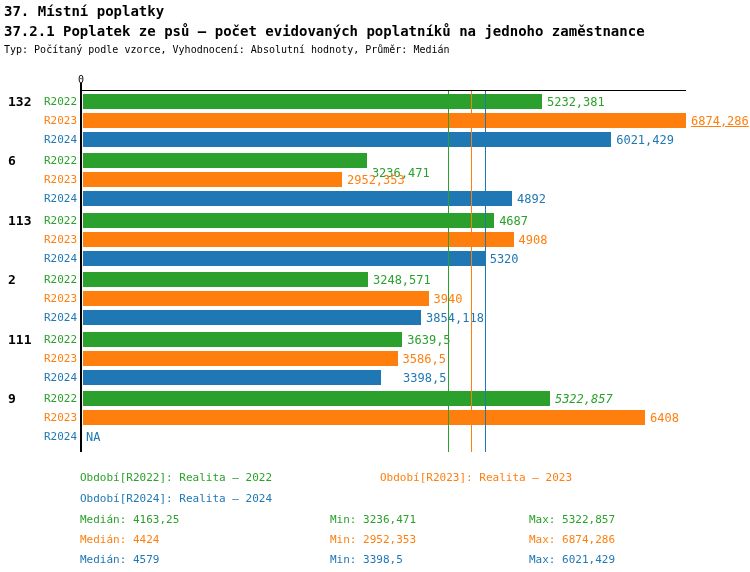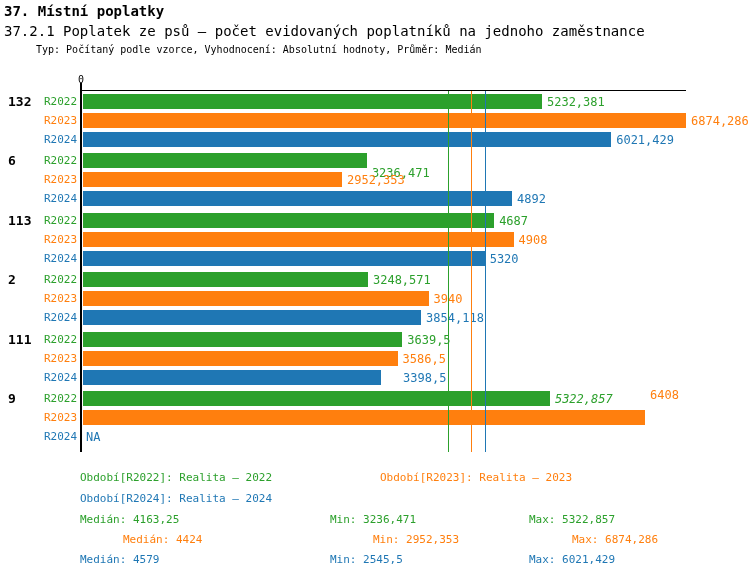--- a/index.html
+++ b/index.html
@@ -3,55 +3,55 @@
 <meta charset="utf-8">
 <style>
   html,body{margin:0;padding:0;}
   body{
     width:750px;height:572px;position:relative;overflow:hidden;
     background:#ffffff;color:#000;
     font-family:"DejaVu Sans Mono",monospace;
   }
   .abs{position:absolute;white-space:pre;}
   .title{left:4px;top:3px;font-size:14px;font-weight:bold;}
-  .subtitle{left:4px;top:23px;font-size:14px;font-weight:normal;}
-  .typeline{left:4px;top:44px;font-size:10px;margin-left:32px;}
+  .subtitle{left:4px;top:23px;font-size:14px;font-weight:bold;}
+  .typeline{left:4px;top:44px;font-size:10px;}
   .zero{left:73px;top:74px;width:16px;text-align:center;font-size:10px;}
   .yaxis{left:80px;top:83px;width:2px;height:369px;background:#000;}
   .xaxis{left:80px;top:90px;width:606px;height:1px;background:#000;z-index:3;}
   .cat-label{font-size:13px;font-weight:bold;left:8px;line-height:15px;}
   .row-label{font-size:11px;left:44px;width:35px;text-align:left;line-height:14px;}
   .bar{height:15px;z-index:1;}
   .val-label{font-size:12px;line-height:14px;z-index:2;}
   .median-line{width:1px;top:90px;height:362px;z-index:2;}
   .legend-item,.stat{font-size:11px;line-height:13px;}
   .c2022{color:#2ca02c;} .c2023{color:#ff7f0e;} .c2024{color:#1f77b4;}
   .leg0{left:80px;top:471px;} .leg1{left:380px;top:471px;} .leg2{left:80px;top:492px;text-align:center;}
-  .srow0{top:513px;} .srow1{top:533px;margin-left:43px;} .srow2{top:553px;}
+  .srow0{top:513px;} .srow1{top:533px;} .srow2{top:553px;}
   .scol0{left:80px;} .scol1{left:330px;} .scol2{left:529px;}
 </style>
 </head>
 <body>
 
 <div class="abs title">37. Místní poplatky</div>
 <div class="abs subtitle">37.2.1 Poplatek ze psů – počet evidovaných poplatníků na jednoho zaměstnance</div>
 <div class="abs typeline">Typ: Počítaný podle vzorce, Vyhodnocení: Absolutní hodnoty, Průměr: Medián</div>
 
 <div class="abs zero">0</div>
 <div class="abs yaxis"></div>
 <div class="abs xaxis"></div>
 
 <div id="plot">
     <div class="abs cat-label" style="top: 93.5px;">132</div>
     <div class="abs row-label c2022" style="top: 94.5px;">R2022</div>
     <div class="abs bar" style="left: 83px; top: 93.5px; width: 458.975px; background: rgb(44, 160, 44);"></div>
     <div class="abs val-label c2022" style="left: 546.975px; top: 94.5px;">5232,381</div>
     <div class="abs row-label c2023" style="top: 113.5px;">R2023</div>
     <div class="abs bar" style="left: 83px; top: 112.5px; width: 603px; background: rgb(255, 127, 14);"></div>
-    <div class="abs val-label c2023" style="left: 691px; top: 113.5px;">6874,286</div>
+    <div class="abs val-label c2023" style="left: 691px; top: 113.5px; text-decoration: underline;">6874,286</div>
     <div class="abs row-label c2024" style="top: 132.5px;">R2024</div>
     <div class="abs bar" style="left: 83px; top: 131.5px; width: 528.189px; background: rgb(31, 119, 180);"></div>
     <div class="abs val-label c2024" style="left: 616.189px; top: 132.5px;">6021,429</div>
     <div class="abs cat-label" style="top: 153px;">6</div>
     <div class="abs row-label c2022" style="top: 154px;">R2022</div>
     <div class="abs bar" style="left: 83px; top: 153px; width: 283.897px; background: rgb(44, 160, 44);"></div>
     <div class="abs val-label c2022" style="left: 371.897px; top: 166px;">3236,471</div>
     <div class="abs row-label c2023" style="top: 173px;">R2023</div>
     <div class="abs bar" style="left: 83px; top: 172px; width: 258.975px; background: rgb(255, 127, 14);"></div>
     <div class="abs val-label c2023" style="left: 346.975px; top: 173px;">2952,353</div>
@@ -87,33 +87,33 @@
     <div class="abs val-label c2023" style="left: 402.601px; top: 351.5px;">3586,5</div>
     <div class="abs row-label c2024" style="top: 370.5px;">R2024</div>
     <div class="abs bar" style="left: 83px; top: 369.5px; width: 298.11px; background: rgb(31, 119, 180);"></div>
     <div class="abs val-label c2024" style="left: 386.11px; top: 370.5px; margin-left: 17px;">3398,5</div>
     <div class="abs cat-label" style="top: 391px;">9</div>
     <div class="abs row-label c2022" style="top: 392px;">R2022</div>
     <div class="abs bar" style="left: 83px; top: 391px; width: 466.911px; background: rgb(44, 160, 44);"></div>
     <div class="abs val-label c2022" style="left: 554.911px; top: 392px; font-style: italic;">5322,857</div>
     <div class="abs row-label c2023" style="top: 411px;">R2023</div>
     <div class="abs bar" style="left: 83px; top: 410px; width: 562.098px; background: rgb(255, 127, 14);"></div>
-    <div class="abs val-label c2023" style="left: 650.098px; top: 388px;">6408</div>
+    <div class="abs val-label c2023" style="left: 650.098px; top: 411px;">6408</div>
     <div class="abs row-label c2024" style="top: 430px;">R2024</div>
     <div class="abs val-label c2024" style="left: 86px; top: 430px;">NA</div>
     <div class="abs median-line" style="left: 448.193px; background: rgb(44, 160, 44);"></div>
     <div class="abs median-line" style="left: 471.065px; background: rgb(255, 127, 14);"></div>
     <div class="abs median-line" style="left: 484.662px; background: rgb(31, 119, 180);"></div>
   </div>
 
 <div class="abs legend-item leg0 c2022">Období[R2022]: Realita – 2022</div>
 <div class="abs legend-item leg1 c2023">Období[R2023]: Realita – 2023</div>
 <div class="abs legend-item leg2 c2024">Období[R2024]: Realita – 2024</div>
 
 <div class="abs stat srow0 scol0 c2022">Medián: 4163,25</div>
 <div class="abs stat srow0 scol1 c2022">Min: 3236,471</div>
 <div class="abs stat srow0 scol2 c2022">Max: 5322,857</div>
 <div class="abs stat srow1 scol0 c2023">Medián: 4424</div>
 <div class="abs stat srow1 scol1 c2023">Min: 2952,353</div>
 <div class="abs stat srow1 scol2 c2023">Max: 6874,286</div>
 <div class="abs stat srow2 scol0 c2024">Medián: 4579</div>
-<div class="abs stat srow2 scol1 c2024">Min: 2545,5</div>
+<div class="abs stat srow2 scol1 c2024">Min: 3398,5</div>
 <div class="abs stat srow2 scol2 c2024">Max: 6021,429</div>
 
 </body></html>

